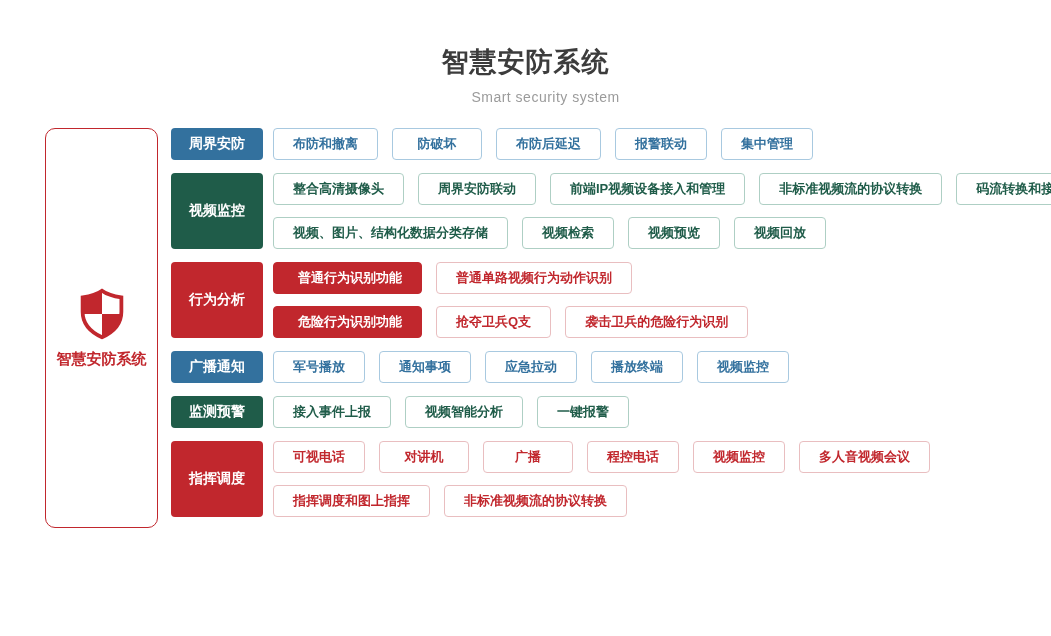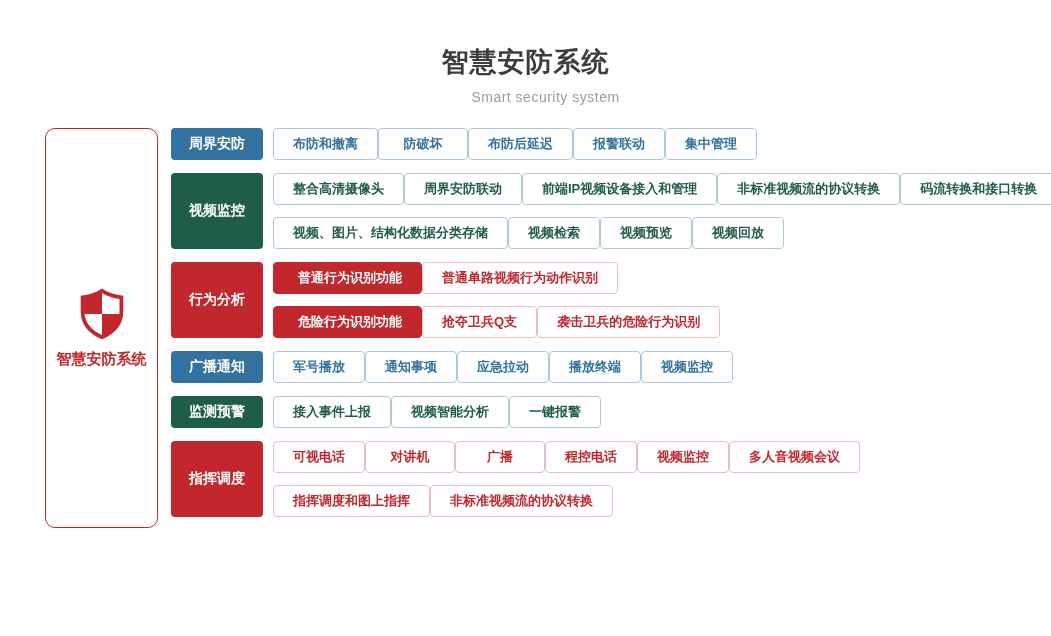--- a/index.html
+++ b/index.html
@@ -39,21 +39,21 @@
   .group{ display:flex; align-items:stretch; }
   .cat{
     width:92px; flex:none; border-radius:4px; margin-right:10px;
     display:flex; align-items:center; justify-content:center;
     color:#fff; font-size:14px; font-weight:bold; min-height:32px;
   }
   .cat.blue{background:var(--blue);}
   .cat.green{background:var(--green);}
   .cat.red{background:var(--red);font-family:Liberation Serif, serif;}
   .rows{ display:flex; flex-direction:column; gap:12px; justify-content:space-between;}
-  .chip-row{ display:flex; }
+  .chip-row{ display:flex; gap:14px; }
   .chip{
     height:32px; line-height:30px; min-width:90px; padding:0 19px;
     border-radius:4px; text-align:center; font-size:13px; font-weight:bold;
     white-space:nowrap; background:#fff;
   }
   .chip.blue{ color:var(--blue); border:1px solid var(--blue-border); }
   .chip.green{ color:var(--green); border:1px solid var(--green-border); }
   .chip.red{ color:var(--red); border:1px solid var(--red-border); }
   .chip.solid{ background:var(--red); color:#fff; border:1px solid var(--red);padding-left:24px; }
   .shield{ width:48px; height:52px; }

